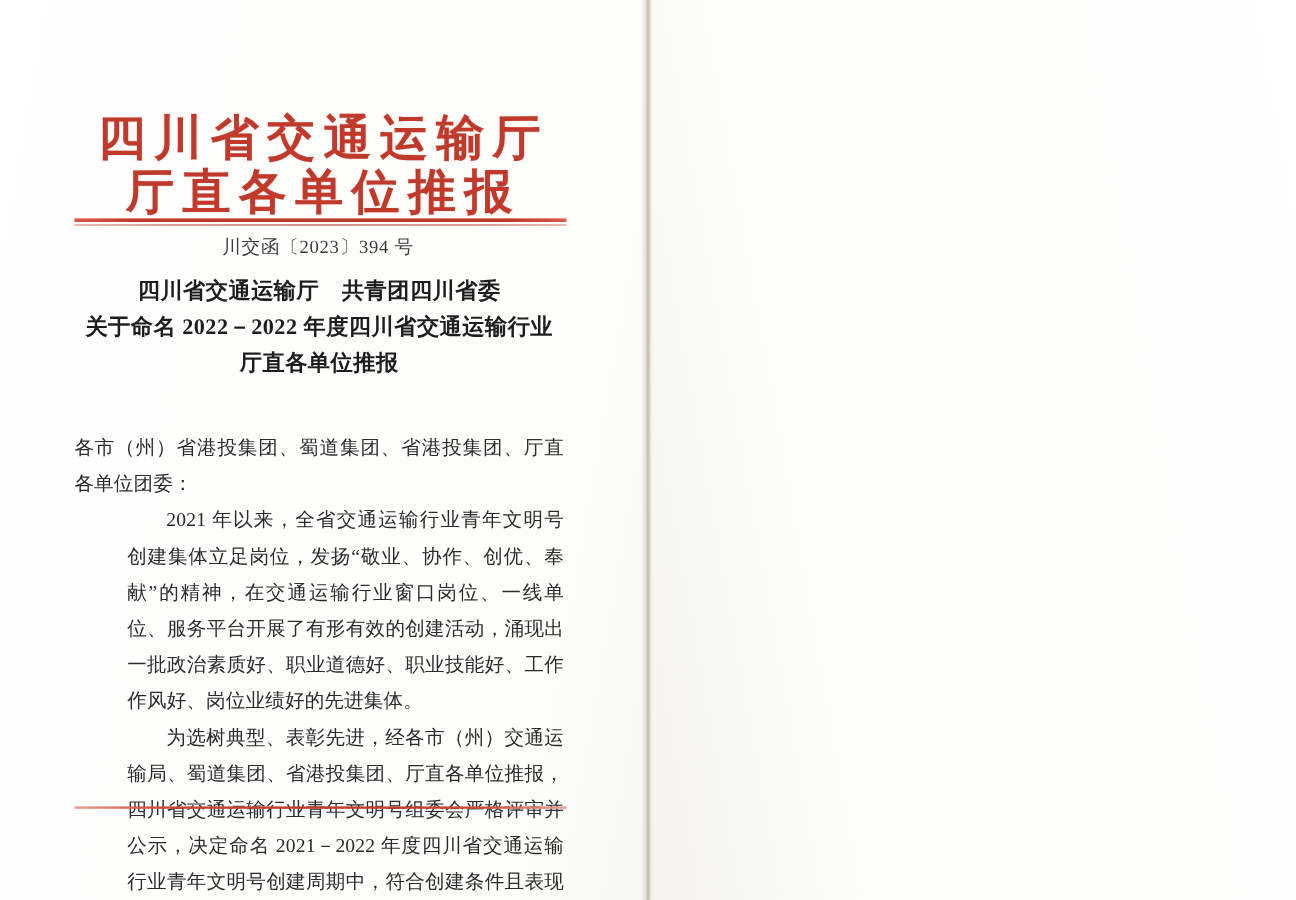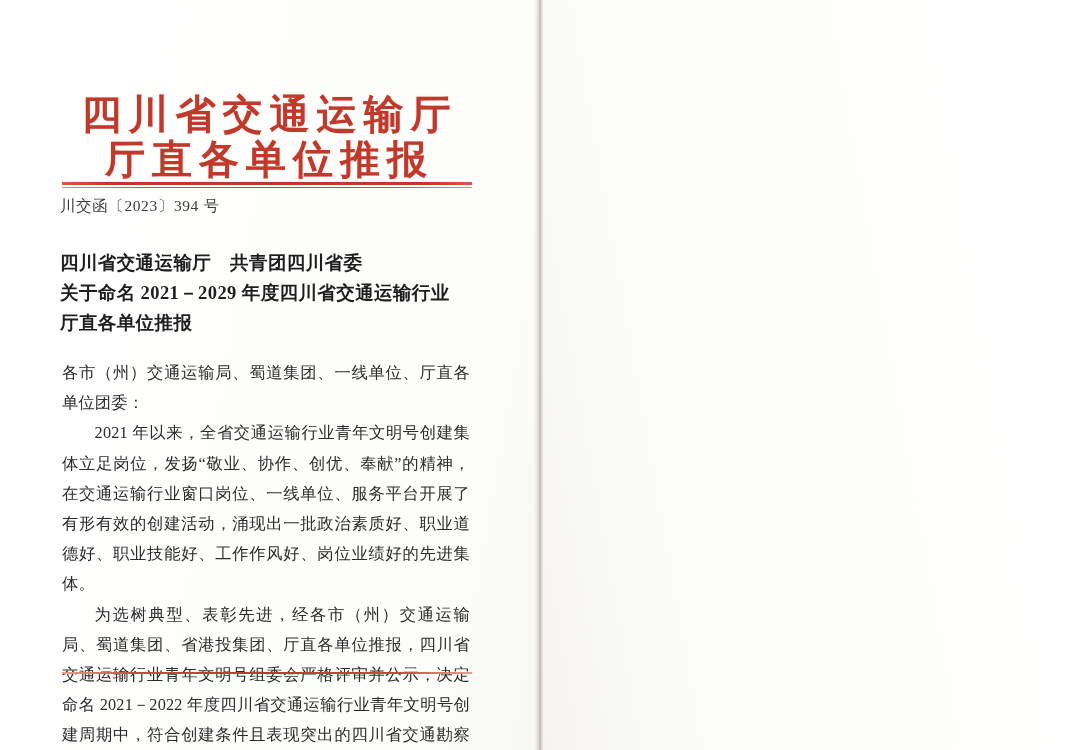--- a/index.html
+++ b/index.html
@@ -75,34 +75,34 @@
     height: 1px;
     margin-top: 2px;
     background: linear-gradient(90deg,#e08a7d 0%,#c65a4b 20%,#bf4a3c 50%,#c65a4b 80%,#e08a7d 100%);
   }
 
   .doc-number {
     position: absolute;
     left: 60px;
     top: 196px;
     width: 410px;
-    text-align: left;
+    text-align: center;
     font-size: 15.5px;
     color: #3a3a3a;
     letter-spacing: .6px;
     font-family: "Liberation Serif", "DejaVu Serif", serif;
   }
 
   
   .doc-title {
     position: absolute;
     left: 60px;
-    top: 248px;
+    top: 228px;
     width: 412px;
-    text-align: left;
+    text-align: center;
     font-weight: 700;
     font-size: 18.5px;
     line-height: 30px;
     color: #1e1e1e;
     letter-spacing: .4px;
   }
 
   
   .body-col {
     position: absolute;
@@ -110,21 +110,21 @@
     line-height: 30.2px;
     color: #2b2b2b;
     letter-spacing: .15px;
     text-align: justify;
     text-justify: inter-character;
     font-family: "Liberation Serif", "DejaVu Serif", serif;
   }
   .body-left  { left: 62px;  top: 358px; width: 408px; }
 
   .body-col p { margin: 0; }
-  .body-col p.indent { text-indent: 2em; }
+  .body-col p.indent { text-indent: 2em; margin-left: 44px; }
 
   .rule-bottom {
     position: absolute;
     left: 62px;
     top: 672px;
     width: 410px;
     height: 2px;
     background: linear-gradient(90deg,#e5a093 0%,#c94a39 18%,#bb3b2c 50%,#c94a39 82%,#e5a093 100%);
   }
 </style>
@@ -142,26 +142,26 @@
 
     <div class="red-rule">
       <div class="thick"></div>
       <div class="thin"></div>
     </div>
 
     <div class="doc-number">川交函〔2023〕394 号</div>
 
     <div class="doc-title">
       <div>四川省交通运输厅　共青团四川省委</div>
-      <div>关于命名 2021－2029 年度四川省交通运输行业</div>
+      <div>关于命名 2022－2022 年度四川省交通运输行业</div>
       <div>厅直各单位推报</div>
     </div>
 
     <div class="body-col body-left">
-      <p>各市（州）交通运输局、蜀道集团、一线单位、厅直各单位团委：</p>
+      <p>各市（州）省港投集团、蜀道集团、省港投集团、厅直各单位团委：</p>
       <p class="indent">2021 年以来，全省交通运输行业青年文明号创建集体立足岗位，发扬“敬业、协作、创优、奉献”的精神，在交通运输行业窗口岗位、一线单位、服务平台开展了有形有效的创建活动，涌现出一批政治素质好、职业道德好、职业技能好、工作作风好、岗位业绩好的先进集体。</p>
       <p class="indent">为选树典型、表彰先进，经各市（州）交通运输局、蜀道集团、省港投集团、厅直各单位推报，四川省交通运输行业青年文明号组委会严格评审并公示，决定命名 2021－2022 年度四川省交通运输行业青年文明号创建周期中，符合创建条件且表现突出的四川省交通勘察设计研究院有限公司山区河流水运技术研发团队青年突击队等 62 个创建集体为“2021－2022 年度四川省交</p>
     </div>
 
     <div class="rule-bottom"></div>
   </div>
 
   <div class="gutter"></div>
 
   <div class="page page-right">

